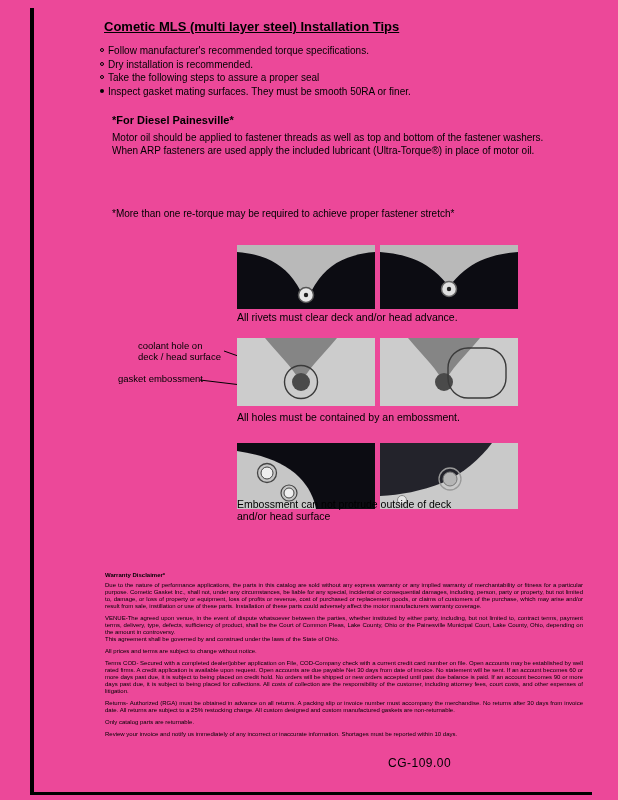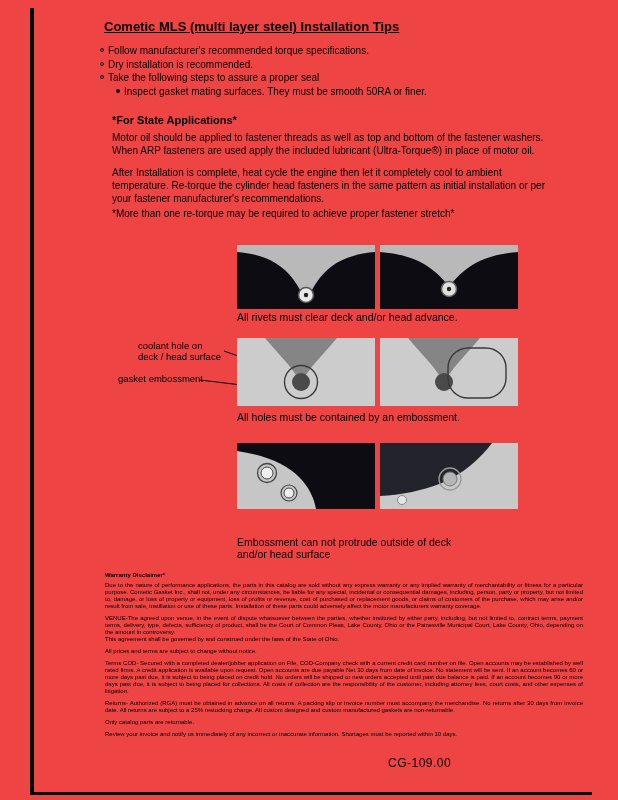--- a/index.html
+++ b/index.html
@@ -1,28 +1,28 @@
 <!DOCTYPE html>
 <html><head>
 <meta charset="utf-8">
 <style>
   * { margin:0; padding:0; box-sizing:border-box; }
   html,body { background:#ffffff; }
   body { font-family:"Liberation Sans","DejaVu Sans",sans-serif; color:#000; }
-  .page { position:relative; width:618px; height:800px; background:#ef4444; overflow:hidden; }
+  .page { position:relative; width:618px; height:800px; background:#ec4899; overflow:hidden; }
 
   .left-rule   { position:absolute; left:30px; top:8px; width:4px; height:786px; background:#000; }
   .bottom-rule { position:absolute; left:30px; top:792px; width:562px; height:3px; background:#000; }
 
   .title { position:absolute; left:104px; top:19px; font-size:13px; font-weight:bold;
            text-decoration:underline; white-space:nowrap; }
 
   .tips { position:absolute; left:100px; top:45px; width:460px; font-size:10px; }
   .b-row { display:flex; align-items:flex-start; margin-bottom:2.5px; line-height:11px; }
-  .b-row.sub { margin-left:16px; }
+  .b-row.sub { }
   .obullet { flex:0 0 auto; width:4px; height:4px; border:1px solid #000; border-radius:50%;
              margin:3px 4px 0 0; }
   .fbullet { flex:0 0 auto; width:4px; height:4px; background:#000; border-radius:50%;
              margin:3px 4px 0 0; }
 
   .diesel-heading { position:absolute; left:112px; top:114px; font-size:11px; font-weight:bold; }
   .para { position:absolute; left:112px; width:436px; font-size:10px; line-height:13px; }
   .para1 { top:131px; }
   .para2 { top:166px; }
   .note  { position:absolute; left:112px; top:208px; font-size:10px; }
@@ -65,23 +65,22 @@
     <div class="b-row">
       <span class="obullet"></span>
       <span>Take the following steps to assure a proper seal</span>
     </div>
     <div class="b-row sub">
       <span class="fbullet"></span>
       <span>Inspect gasket mating surfaces.  They must be smooth 50RA or finer.</span>
     </div>
   </div>
 
-  <div class="diesel-heading">*For State Applications*</div>
+  <div class="diesel-heading">*For Diesel Painesville*</div>
   <div class="para para1">Motor oil should be applied to fastener threads as well as top and bottom of the fastener washers. When ARP fasteners are used apply the included lubricant (Ultra-Torque®) in place of motor oil.</div>
-  <div class="para para2">After Installation is complete, heat cycle the engine then let it completely cool to ambient temperature. Re-torque the cylinder head fasteners in the same pattern as initial installation or per your fastener manufacturer's recommendations.</div>
   <div class="note">*More than one re-torque may be required to achieve proper fastener stretch*</div>
 
   <div class="dg-header" style="left:237px; top:227px;">RIGHT</div>
   <div class="dg-header" style="left:380px; top:227px;">WRONG</div>
 
   <svg class="dg-img" style="left:237px; top:245px;" width="138" height="64" viewBox="0 0 138 64">
     <rect width="138" height="64" fill="#0c0c12"></rect>
     <path d="M0,0 H138 V7 C112,9 94,18 82,34 C76,42 72,50 69,57 C66,50 62,42 56,34 C44,18 26,9 0,7 Z" fill="#b9b9b9"></path>
     <circle cx="69" cy="50" r="7.5" fill="#e8e8e8" stroke="#555" stroke-width="1.5"></circle>
     <circle cx="69" cy="50" r="2.2" fill="#222"></circle>
@@ -130,21 +129,21 @@
     <circle cx="52" cy="50" r="8" fill="none" stroke="#444" stroke-width="1.2"></circle>
     <circle cx="52" cy="50" r="5" fill="#efefef" stroke="#444" stroke-width="1"></circle>
   </svg>
   <svg class="dg-img" style="left:380px; top:443px;" width="138" height="66" viewBox="0 0 138 66">
     <rect width="138" height="66" fill="#c9c9c9"></rect>
     <path d="M0,0 H112 C100,16 84,30 62,40 C42,48 20,52 0,53 Z" fill="#23232b"></path>
     <circle cx="70" cy="36" r="11" fill="none" stroke="#999" stroke-width="1.3"></circle>
     <circle cx="70" cy="36" r="7" fill="#b5b5b5" stroke="#777" stroke-width="1"></circle>
     <circle cx="22" cy="57" r="4.5" fill="#e6e6e6" stroke="#888" stroke-width="1"></circle>
   </svg>
-  <div class="dg-caption prewrap" style="left:237px; top:536px; width:280px;">Embossment can not protrude outside of deck
+  <div class="dg-caption prewrap" style="left:237px; top:498px; width:280px;">Embossment can not protrude outside of deck
 and/or head surface</div>
 
   <div class="legal">
     <div class="lg-head">Warranty Disclaimer*</div>
     <p>Due to the nature of performance applications, the parts in this catalog are sold without any express warranty or any implied warranty of merchantability or fitness for a particular purpose.  Cometic Gasket Inc., shall not, under any circumstances, be liable for any special, incidental or consequential damages, including, person, party or property, but not limited to, damage, or loss of property or equipment, loss of profits or revenue, cost of purchased or replacement goods, or claims of customers of the purchase, which may arise and/or result from sale, instillation or use of these parts.  Installation of these parts could adversely affect the motor manufacturers warranty coverage.</p>
     <p>VENUE-The agreed upon venue, in the event of dispute whatsoever between the parties, whether instituted by either party, including, but not limited to, contract terms, payment terms, delivery, type, defects, sufficiency of product, shall be the Court of Common Pleas, Lake County, Ohio or the Painesville Municipal Court, Lake County, Ohio, depending on the amount in controversy.
 This agreement shall be governed by and construed under the laws of the State of Ohio.</p>
     <p>All prices and terms are subject to change without notice.</p>
     <p>Terms COD- Secured with a completed dealer/jobber application on File, COD-Company check with a current credit card number on file.  Open accounts may be established by well rated firms.  A credit application is available upon request.  Open accounts are due payable Net 30 days from date of invoice.  No statement will be sent.  If an account becomes 60 or more days past due, it is subject to being placed on credit hold.  No orders will be shipped or new orders accepted until past due balance is paid.  If an account becomes 90 or more days past due, it is subject to being placed for collections.  All costs of collection are the responsibility of the customer, including attorney fees, court costs, and other expenses of litigation.</p>
     <p>Returns- Authorized (RGA) must be obtained in advance on all returns.  A packing slip or invoice number must accompany the merchandise.  No returns after 30 days from invoice date.  All returns are subject to a 25% restocking charge.  All custom designed and custom manufactured gaskets are non-returnable.</p>

